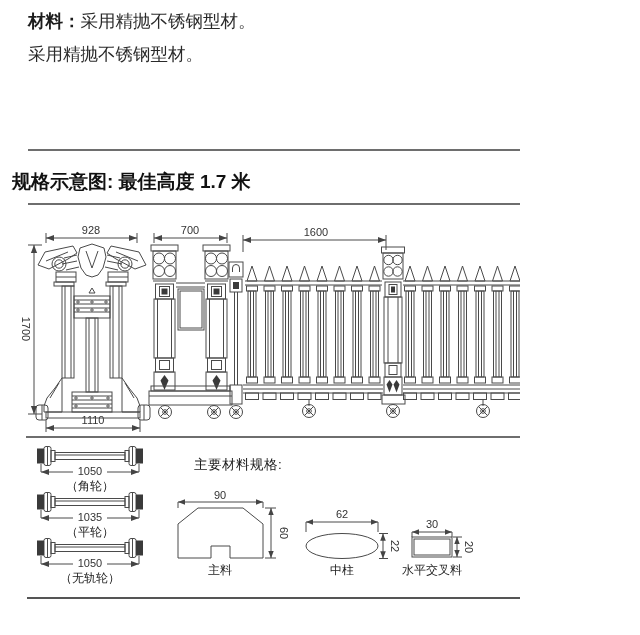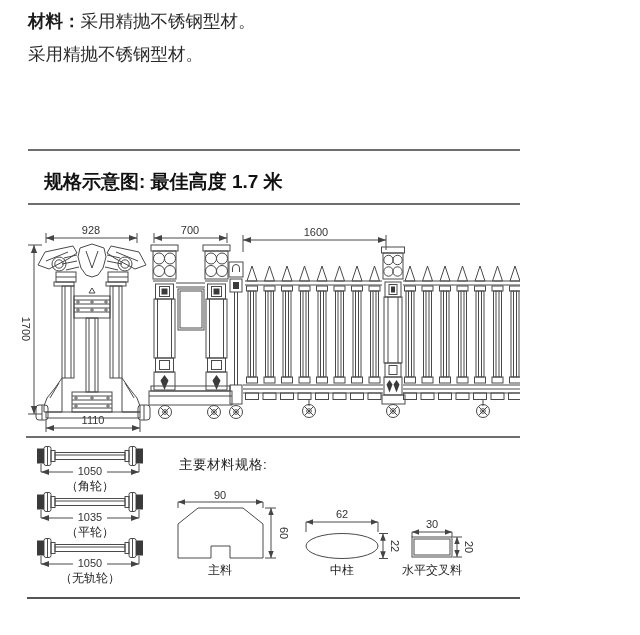--- a/index.html
+++ b/index.html
@@ -2,22 +2,22 @@
 <html><head>
 <meta charset="utf-8">
 <style>
   html,body{margin:0;padding:0;background:#fff;}
   .page{position:relative;width:520px;height:635px;background:#fff;overflow:hidden;
         font-family:"Liberation Sans","DejaVu Sans",sans-serif;color:#2a2a2a;}
   .spec-text{position:absolute;left:28px;top:5px;width:560px;font-size:17.5px;line-height:33px;}
   .spec-text p{margin:0;}
   .spec-label{font-weight:bold;color:#1d1d1d;}
   .divider{position:absolute;height:2px;background:#6e6e6e;}
-  .section-title{position:absolute;left:44px;top:169px;font-size:19px;font-weight:bold;color:#111;}
-  .mat-title{position:absolute;left:179px;top:456px;font-size:13.5px;color:#1a1a1a;letter-spacing:0.5px;}
+  .section-title{position:absolute;left:12px;top:169px;font-size:19px;font-weight:bold;color:#111;}
+  .mat-title{position:absolute;left:194px;top:456px;font-size:13.5px;color:#1a1a1a;letter-spacing:0.5px;}
   svg{position:absolute;}
   .dimt{font-size:11px;fill:#333;}
   .lblt{font-size:12px;fill:#222;}
   text{text-anchor:middle;font-family:"Liberation Sans","DejaVu Sans",sans-serif;}
 </style>
 </head>
 <body>
 
 <div class="page">
 

